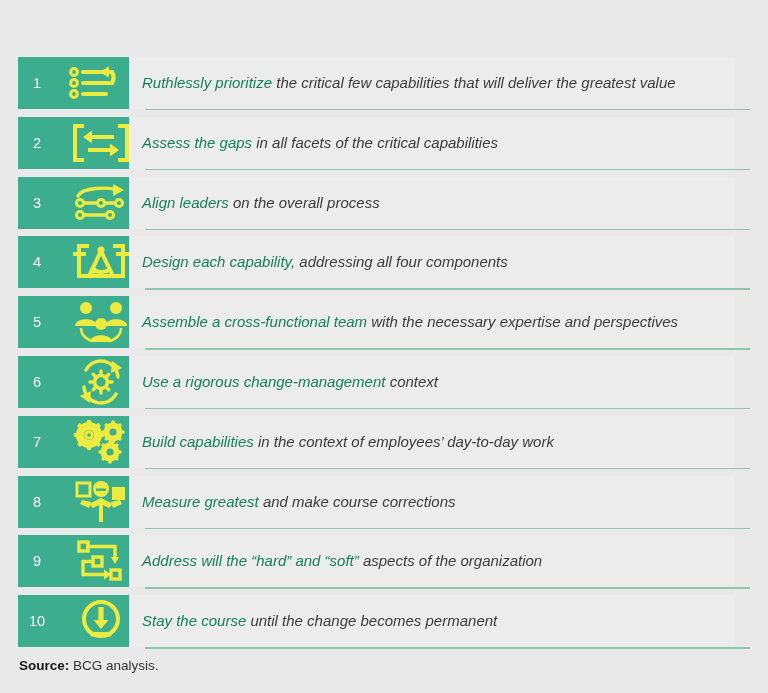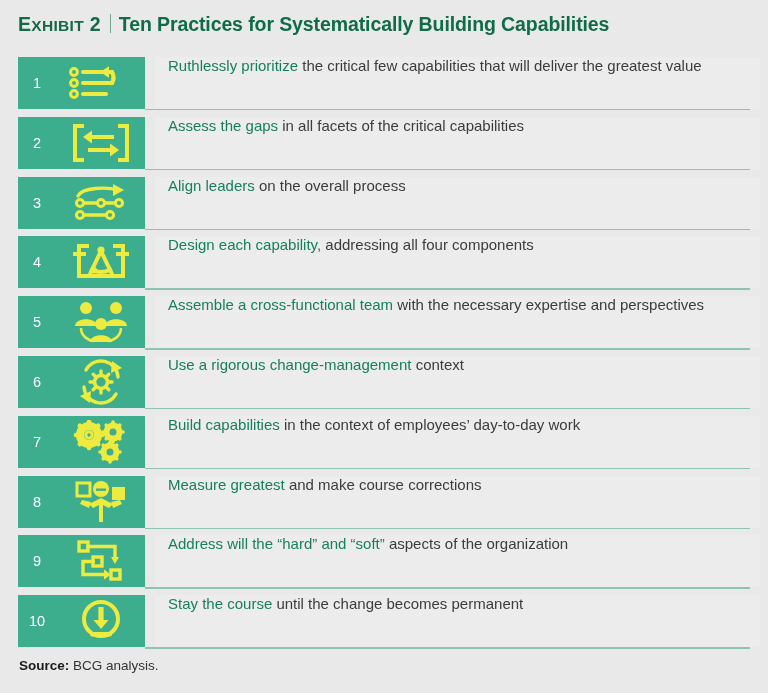--- a/index.html
+++ b/index.html
@@ -103,28 +103,30 @@
     align-items: center;
     justify-content: center;
     height: 52px;
   }
   .tile-icon svg {
     display: block;
   }
 
   .text-cell {
     position: absolute;
-    left: 155px;
+    left: 129px;
     top: 0;
     width: 605px;
     height: 52px;
     background: #ececec;
     display: flex;
+    align-items: center;
     box-sizing: border-box;
     padding-left: 13px;
+    font-style: italic;
   }
   .text-cell .copy {
     font-size: 15px;
     color: #3c3c3c;
     font-family: "Liberation Sans", sans-serif;
     line-height: 1.2;
     white-space: nowrap;
   }
   .text-cell .copy .lead {
     color: #17805b;
@@ -151,27 +153,20 @@
   .source b {
     color: #1a1a1a;
     margin-top: 35px;
   }
 </style>
 </head>
 <body>
 
 <div id="exhibit">
 
-  <div class="title-wrap">
-    <span class="exhibit-label">
-      <span>E</span><span class="small-caps">XHIBIT</span>&nbsp;<span>2</span>
-    </span>
-    <span class="title-divider"></span>
-    <span class="title-text">Ten Practices for Systematically Building Capabilities</span>
-  </div>
 
   <div class="rows">
 
     <div class="row">
       <div class="row-strip"></div>
       <div class="tile">
         <div class="tile-num">1</div>
         <div class="tile-icon">
           <svg width="66" height="40" viewBox="0 0 66 40">
             <g fill="none" stroke="#edeb3f" stroke-width="4.2" stroke-linecap="round">

